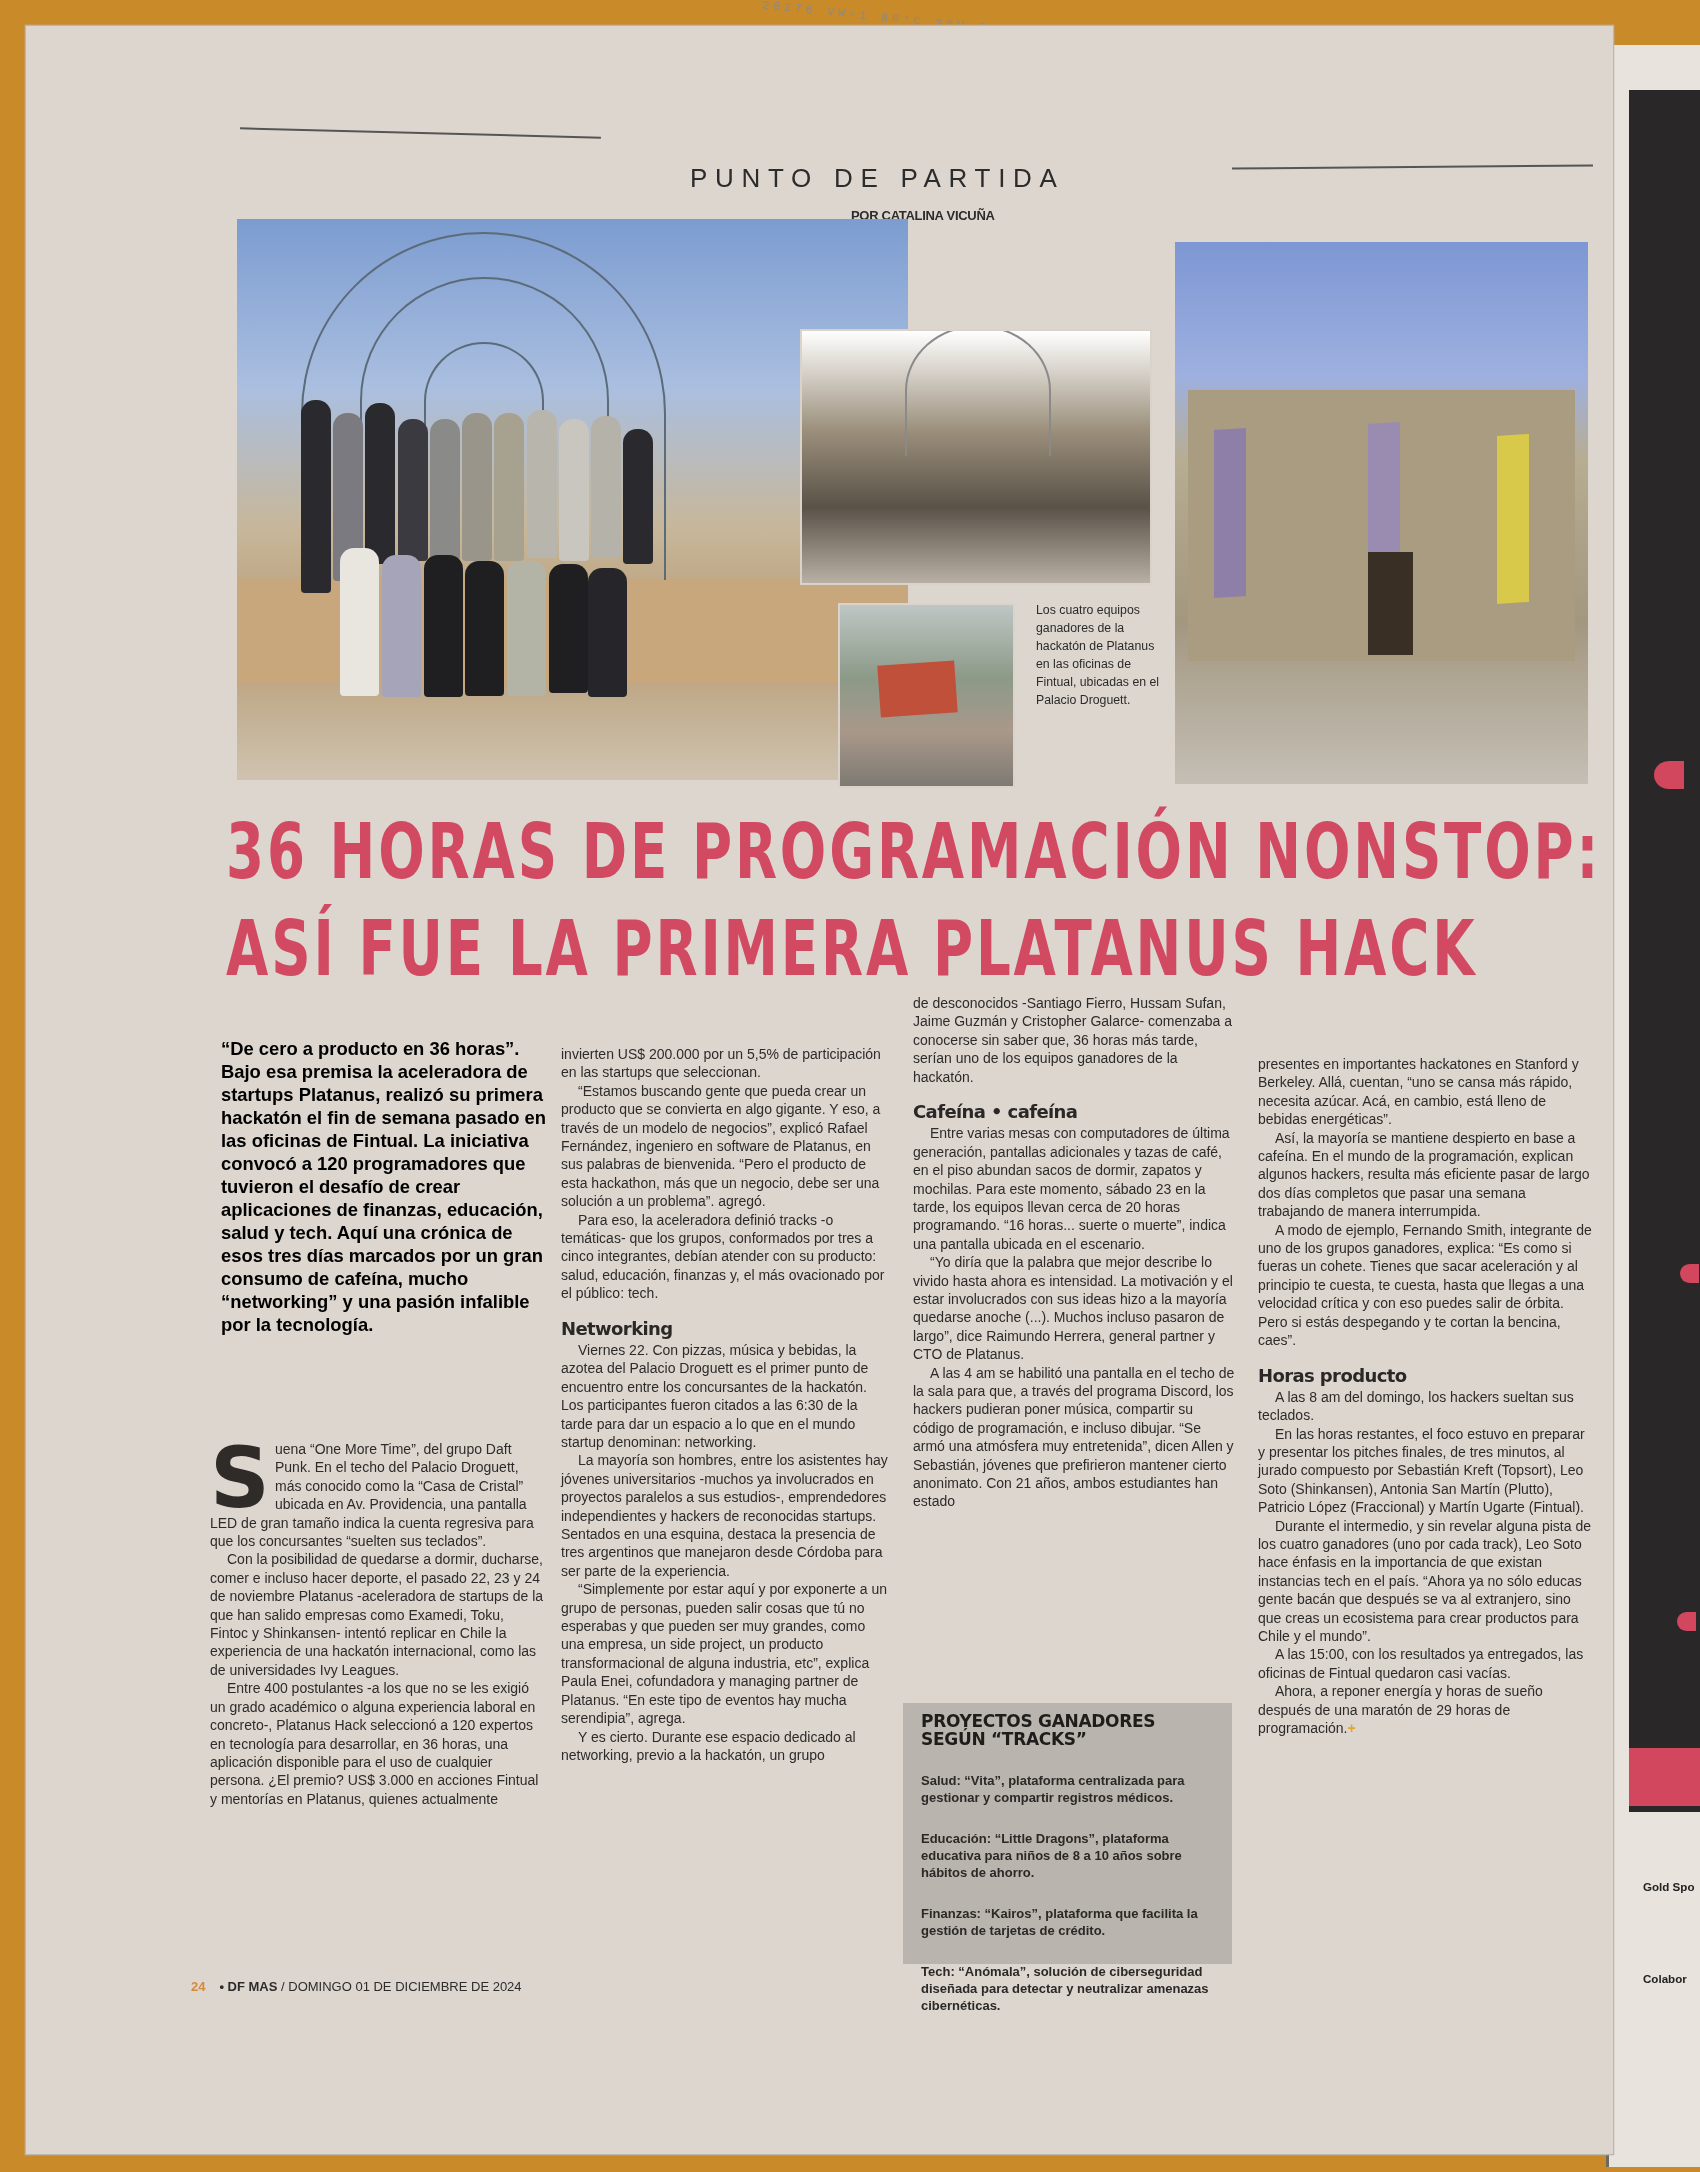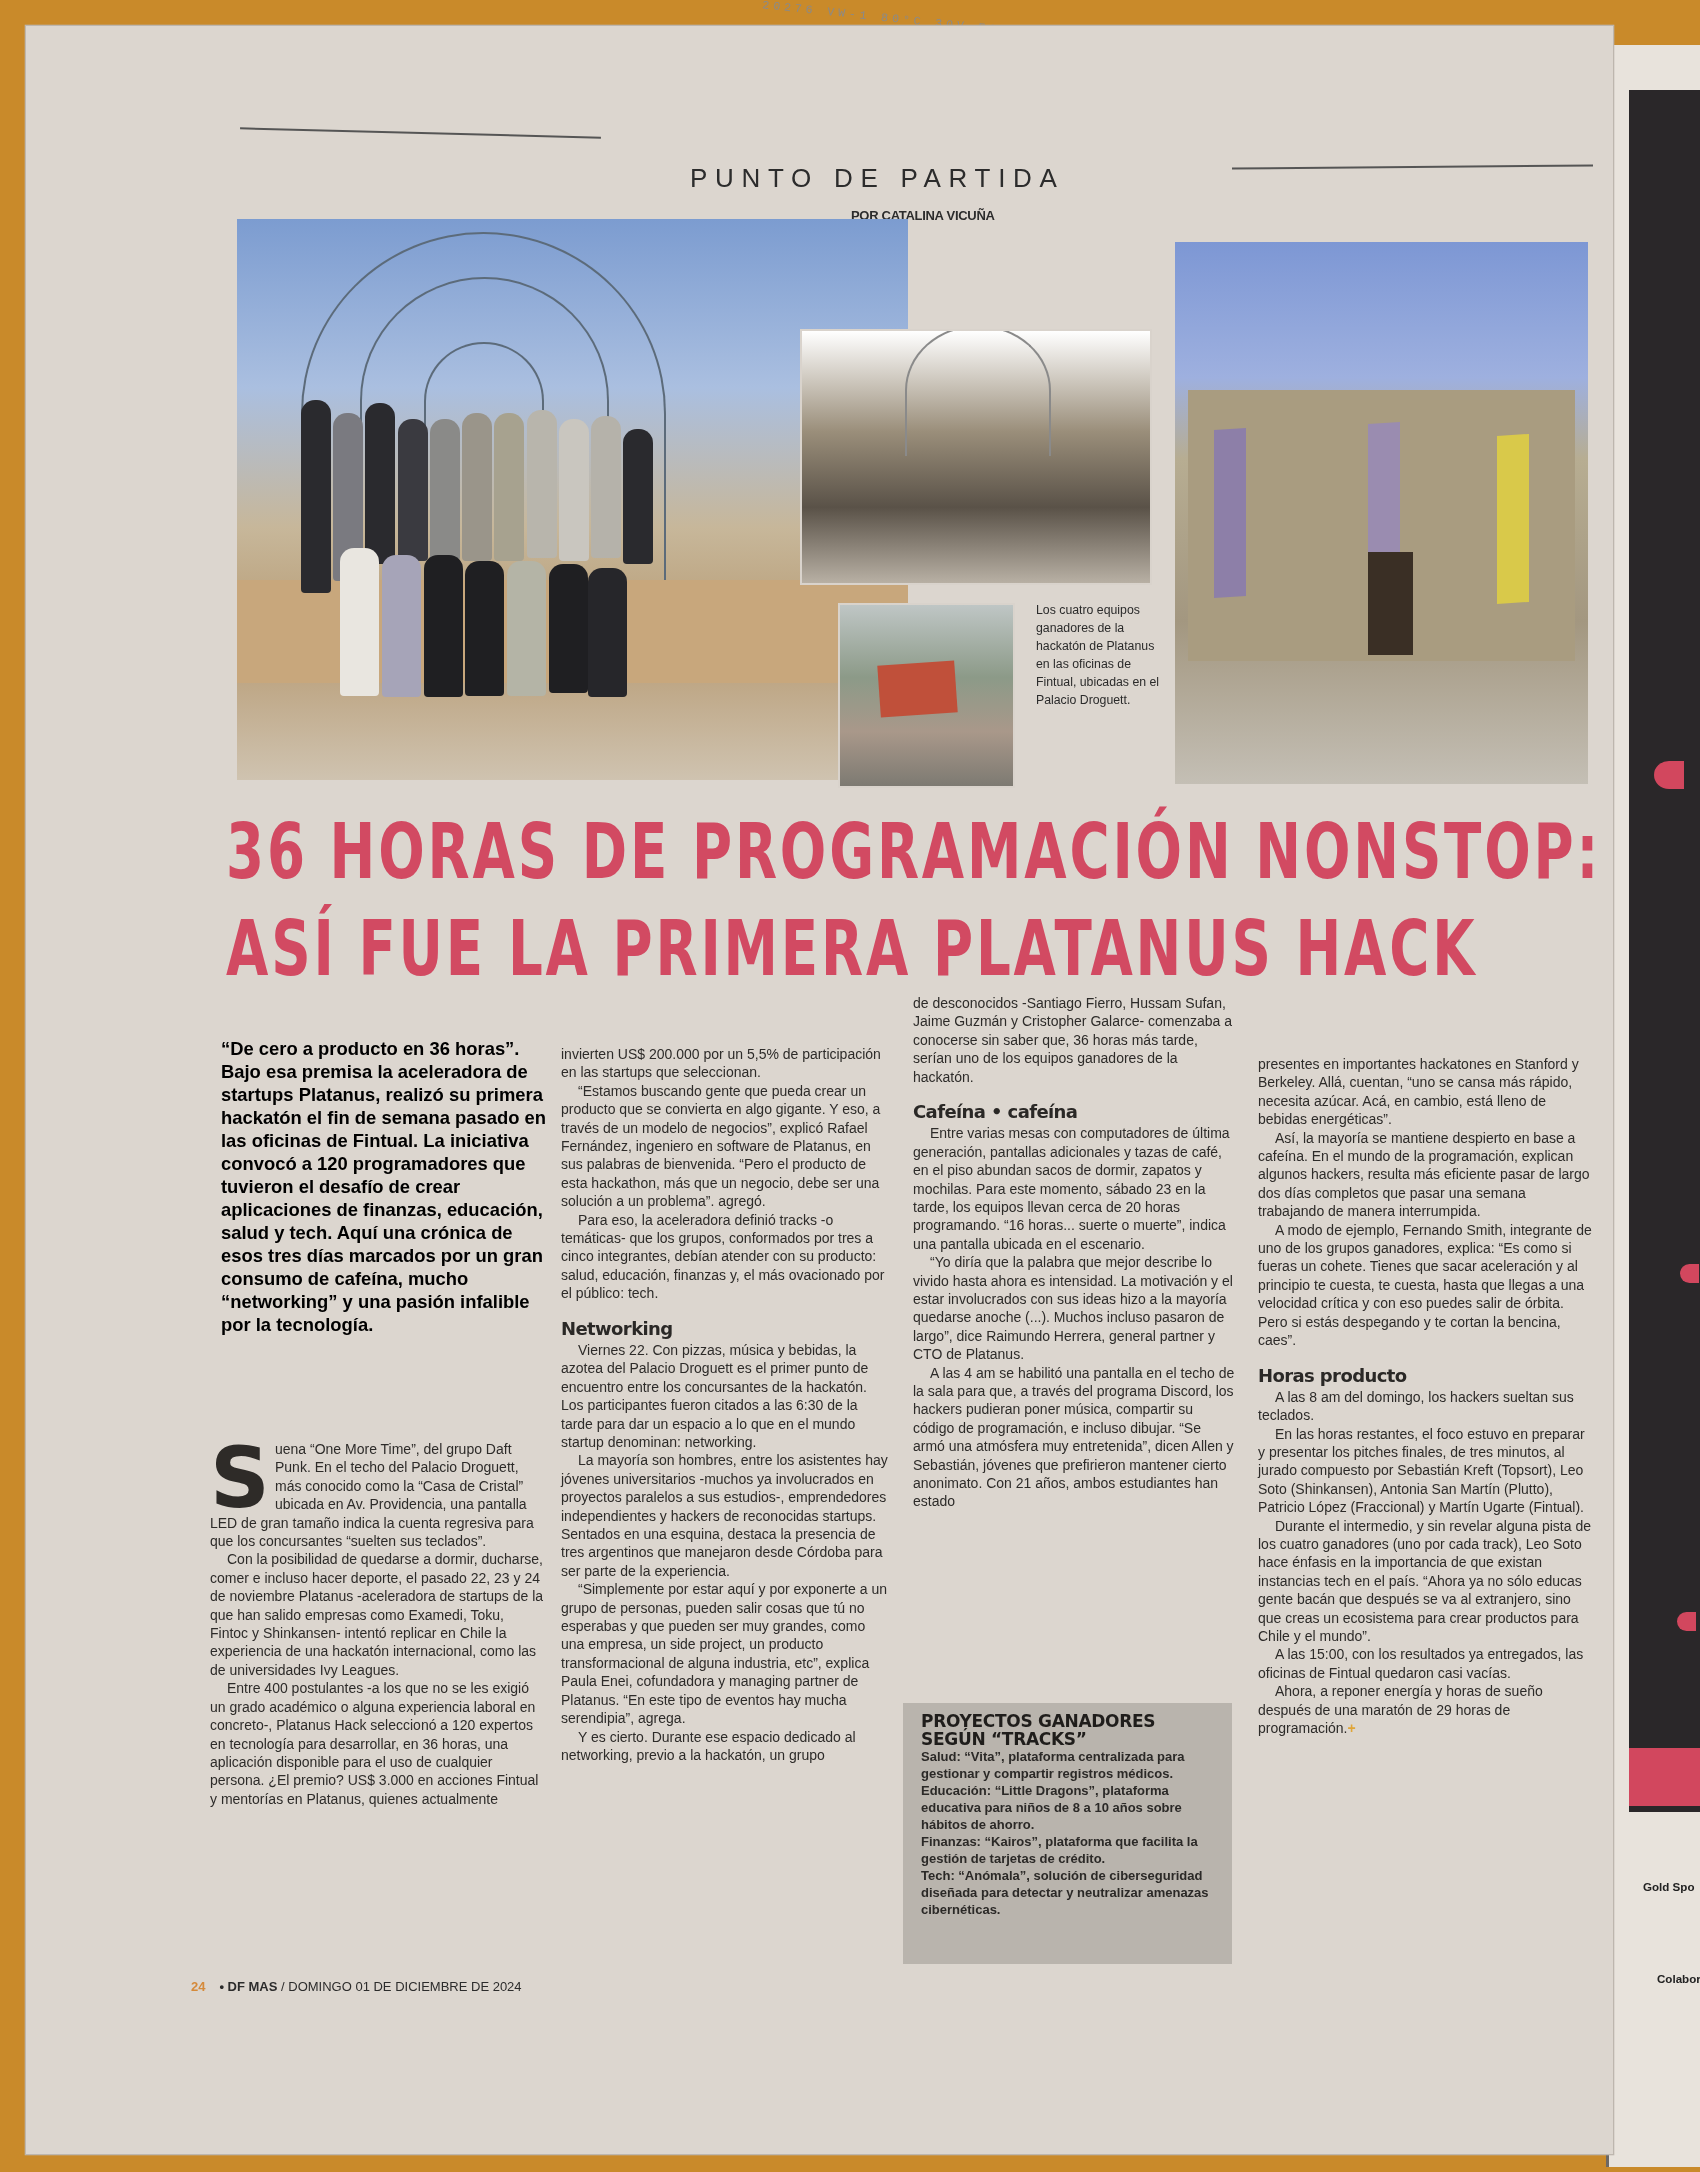--- a/index.html
+++ b/index.html
@@ -60,40 +60,40 @@
   }
   .headline div { white-space:nowrap; }
   .col { position:absolute; font-size:14px; line-height:18.4px; color:#2d2b29; }
   .col p { margin:0; text-indent:17px; }
   .col p.noind { text-indent:0; }
   .lede { position:absolute; left:221px; top:1037px; width:329px; font-size:18.4px; line-height:23px; font-weight:bold; color:#000000; }
   .dropcap { float:left; font-size:83px; line-height:71px; font-weight:bold; margin:2.6px 5.2px 0 0; color:#2e2b28; font-family:"DejaVu Sans", sans-serif;}
   .subhead { font-weight:bold; font-size:18px; line-height:23px; margin:14px 0 1.3px; color:#2a2826; font-family:"DejaVu Sans", sans-serif; letter-spacing:-0.6px; }
   .sidebar { position:absolute; left:903px; top:1703px; width:329px; height:261px; background:#b9b4ad; padding:9px 18px; box-sizing:border-box; }
   .sidebar-title { font-family:"DejaVu Sans", sans-serif; font-weight:bold; font-size:17px; line-height:18px; color:#1f1d1b; letter-spacing:-0.3px; }
-  .sidebar-item { font-size:13px; line-height:17px; font-weight:bold; color:#2b2927; }
+  .sidebar-item { font-size:13px; line-height:17px; font-weight:bold; color:#2b2927;margin-top:24px; }
   .footer { position:absolute; left:191px; top:1979px; font-size:13px; color:#2c2c2c; }
   .footer .pg { color:#d58a3a; font-weight:bold; margin-right:10.3px; }
   .footer .pub { font-weight:bold; }
   .star { color:#e0a537; font-weight:bold; }
 </style>
 </head>
 <body>
 
 <div class="cable"></div>
 <div class="cable-text">20276 VW-1 80°C 30V E246588 AWM I/II A/B 80°C 30V</div>
 
 <div class="right-page"></div>
 <div class="right-dark"></div>
 <div class="right-dot" style="left:1654px;top:761px;"></div>
 <div class="right-dot" style="left:1680px;top:1264px;width:19.3px;height:19.3px;"></div>
 <div class="right-dot" style="left:1677px;top:1612px;width:19.3px;height:19.3px;"></div>
 <div class="right-pink"></div>
 <div class="right-label" style="top:1880px;">Gold Spo</div>
-<div class="right-label" style="top:1972px;margin-left:14px;">Colabor</div>
+<div class="right-label" style="top:1972px;">Colabor</div>
 
 <div class="page"></div>
 
 <div class="rule" style="left:240px;top:132px;width:361px;transform:rotate(1.5deg);"></div>
 <div class="rule" style="left:1232px;top:166px;width:361px;transform:rotate(-0.5deg);"></div>
 <div class="kicker">PUNTO DE PARTIDA</div>
 <div class="byline">POR CATALINA VICUÑA</div>
 
 <div class="photo ph-main">
   <div class="dome" style="left:64px;top:13px;width:361px;height:361px;"></div>

